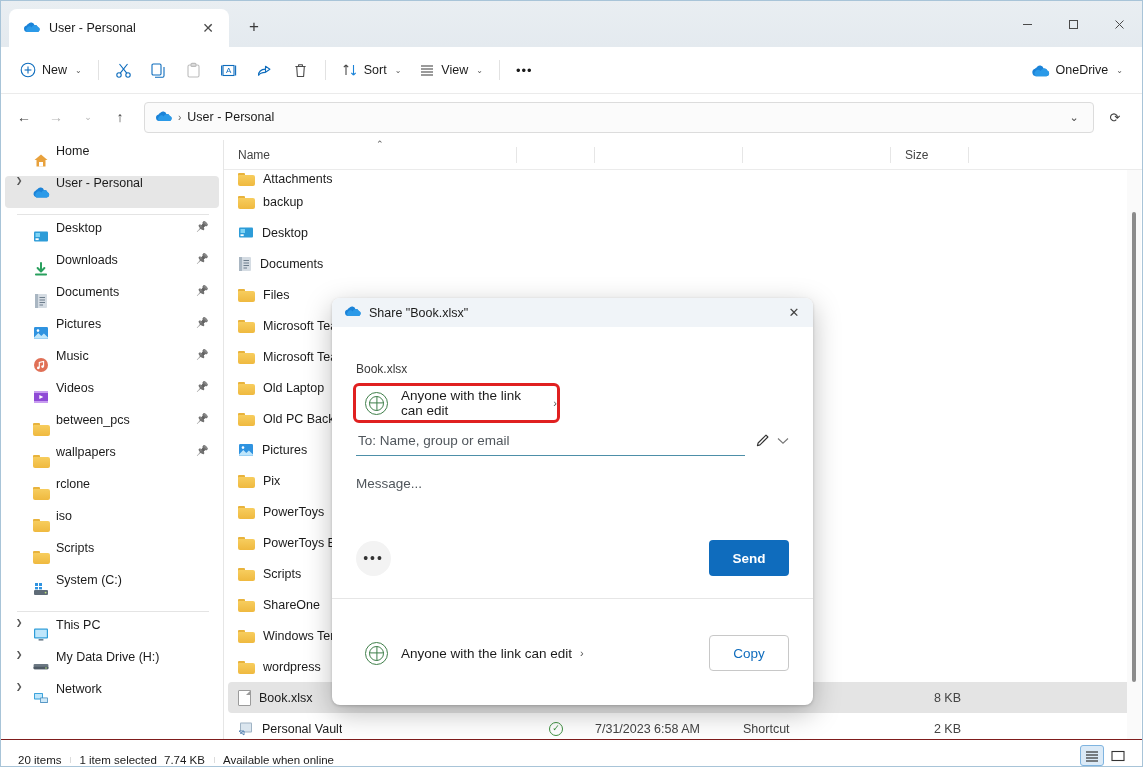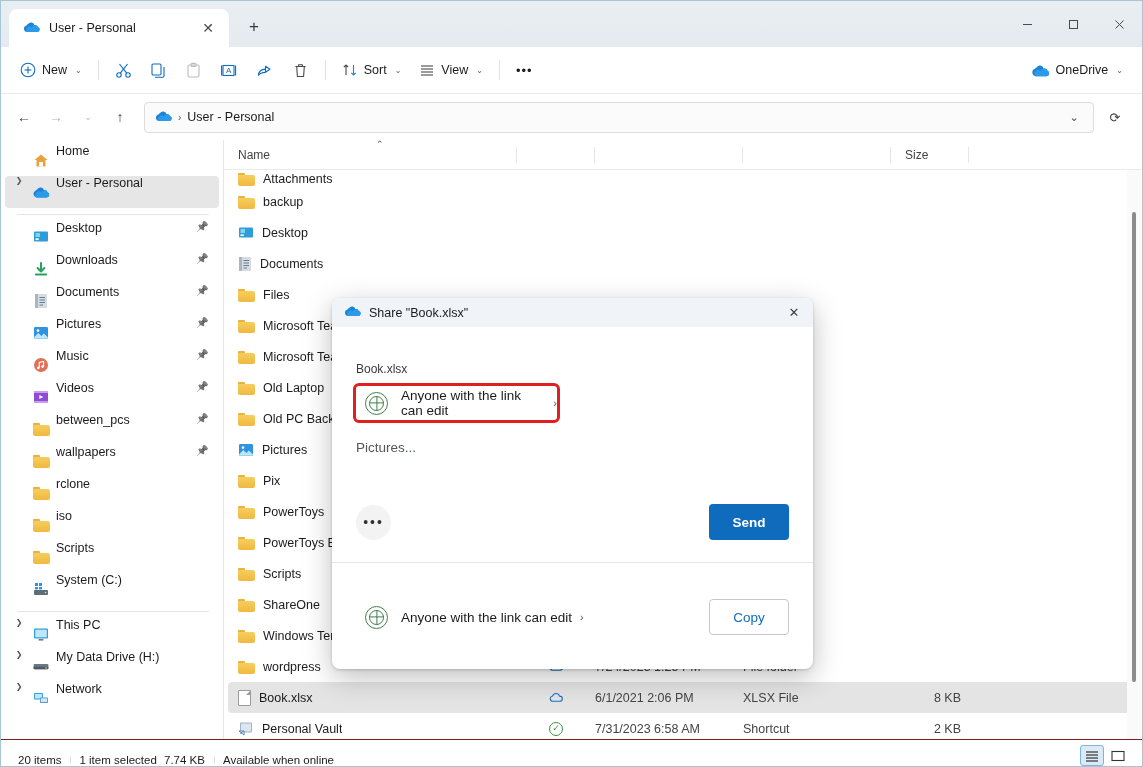--- a/index.html
+++ b/index.html
@@ -959,22 +959,39 @@
         <div class="filename-sub">Book.xlsx</div>
 
         <div class="perm-row highlighted">
           <span class="globe">
               <span class="globe-inner"></span>
             </span>
           <span class="perm-text">Anyone with the link can edit</span>
           <span class="perm-chev">›</span>
         </div>
 
-
-        <div class="msg-ph">Pictures...</div>
+        <div class="to-row">
+          <div class="to-field">
+            <span class="to-ph">To: Name, group or email</span>
+          </div>
+          <div class="to-icons">
+            <span class="pencil">
+              <svg width="16" height="16" viewBox="0 0 16 16">
+                  <path d="M2.4 13.6l.7-2.6 7.9-7.9 1.9 1.9-7.9 7.9-2.6.7z" fill="none" stroke="#333" stroke-width="1.1" stroke-linejoin="round"></path>
+                </svg>
+            </span>
+            <span class="to-chev">
+              <svg width="12" height="8" viewBox="0 0 12 8">
+                  <path d="M1 1.5L6 6.2l5-4.7" fill="none" stroke="#777" stroke-width="1.1"></path>
+                </svg>
+            </span>
+          </div>
+        </div>
+
+        <div class="msg-ph">Message...</div>
 
         <div class="send-row">
           <div class="more-circle">•••</div>
           <div class="send-btn">Send</div>
         </div>
       </div>
 
       <div class="dlg-divider"></div>
 
       <div class="dlg-sec sec-copylink">

